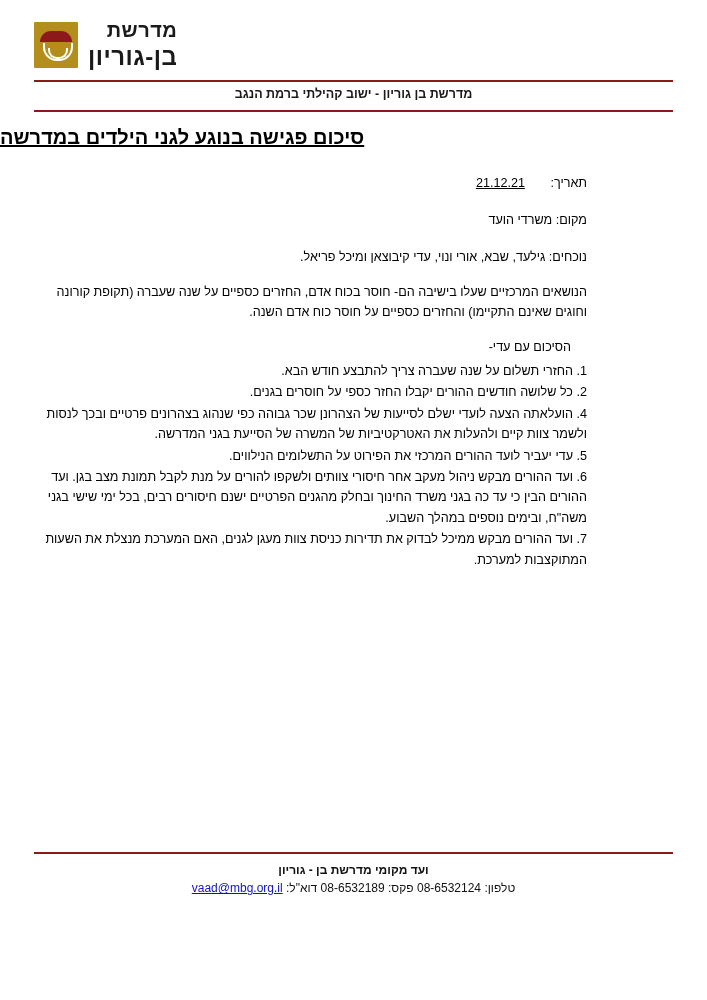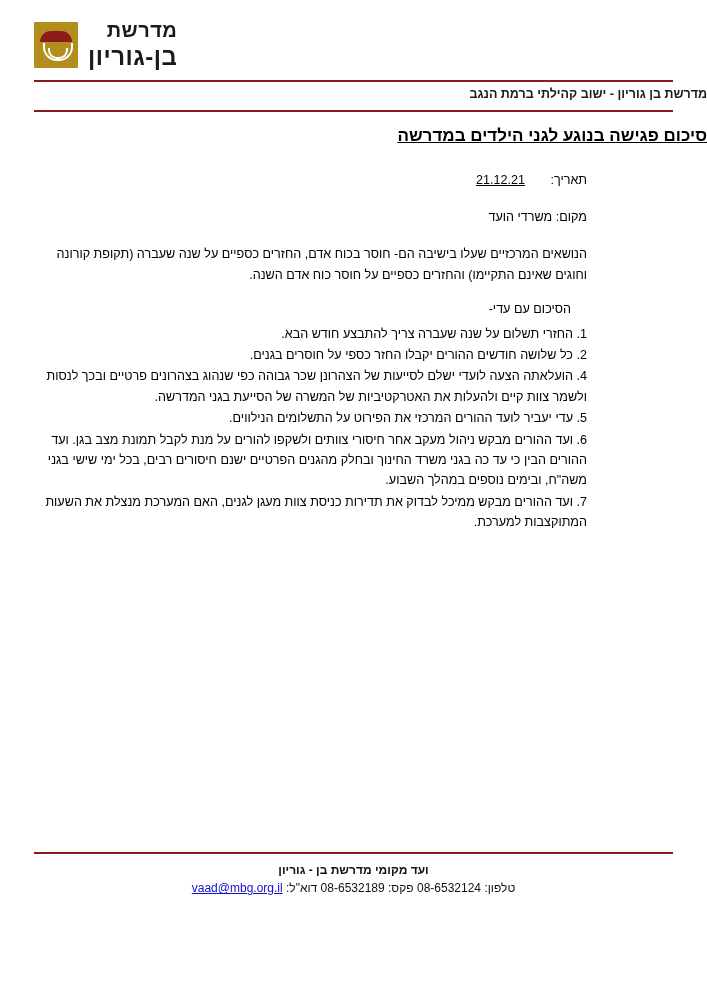--- a/index.html
+++ b/index.html
@@ -93,29 +93,30 @@
     letter-spacing: 0.5px;
   }
 
   .rule {
     height: 2px;
     background: #8d1a1a;
     margin: 4px 34px 0 34px;
   }
 
   .org-line {
+    text-align: center;
     font-size: 12.5px;
     font-weight: bold;
     color: #1a1a1a;
     padding: 5px 0 5px 0;
   }
 
   .doc-title {
-    text-align: right;
-    font-size: 17px;
+    text-align: left;
+    font-size: 20px;
     font-weight: bold;
     text-decoration: underline;
     padding: 14px 0 6px 0;
     color: #000;
   }
 
   
   .content {
     flex: 1 1 auto;
     padding: 18px 120px 0 34px;
@@ -204,20 +205,21 @@
 
   <div class="content">
 
     <div class="meta-line">
       <span class="meta-label">תאריך:</span>
       <span class="meta-value">21.12.21</span>
     </div>
 
     <div class="meta-line">מקום: משרדי הועד</div>
 
+    <div class="para">נוכחים: גילעד, שבא, אורי ונוי, עדי קיבוצאן ומיכל פריאל.</div>
 
     <div class="para">הנושאים המרכזיים שעלו בישיבה הם- חוסר בכוח אדם, החזרים כספיים על שנה שעברה (תקופת קורונה וחוגים שאינם התקיימו) והחזרים כספיים על חוסר כוח אדם השנה.</div>
 
     <div class="subhead">הסיכום עם עדי-</div>
 
     <ol class="items">
       <li>
         <span class="num">1.</span>
         <span>החזרי תשלום על שנה שעברה צריך להתבצע חודש הבא.</span>
       </li>

